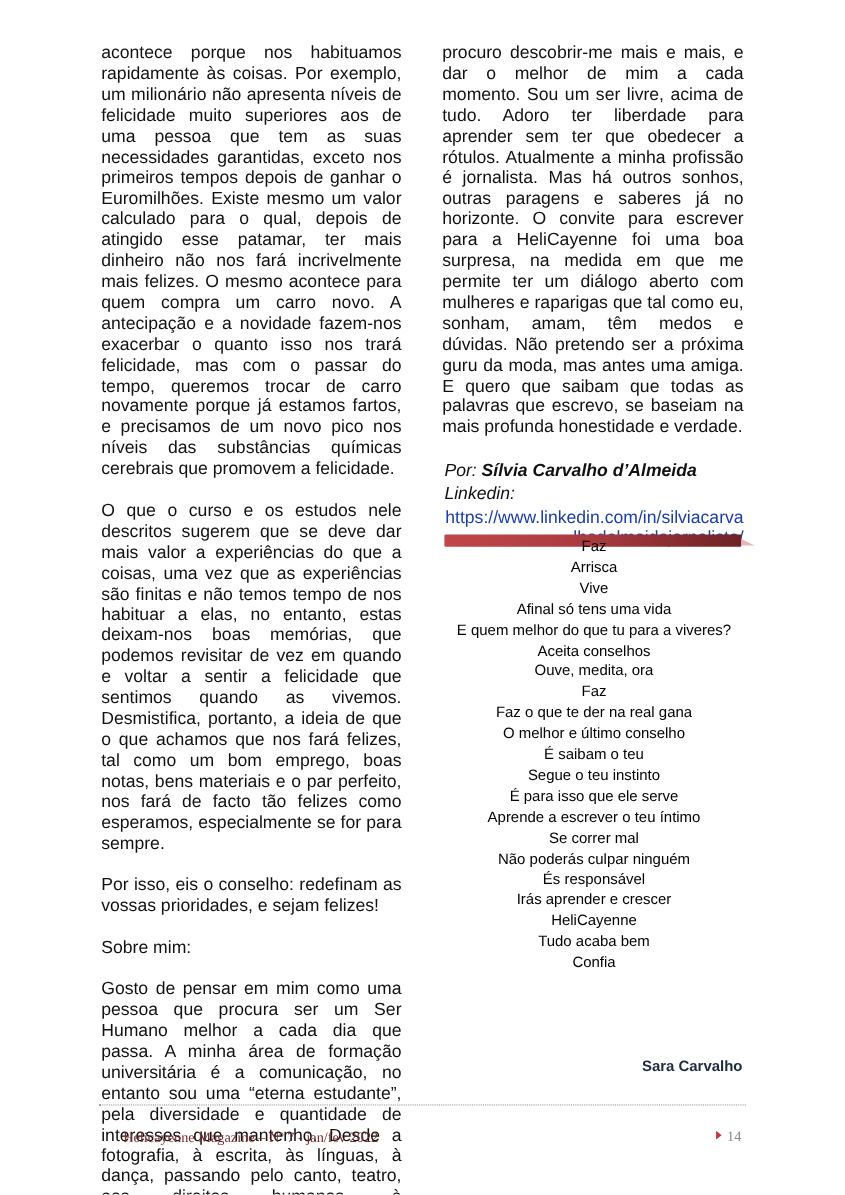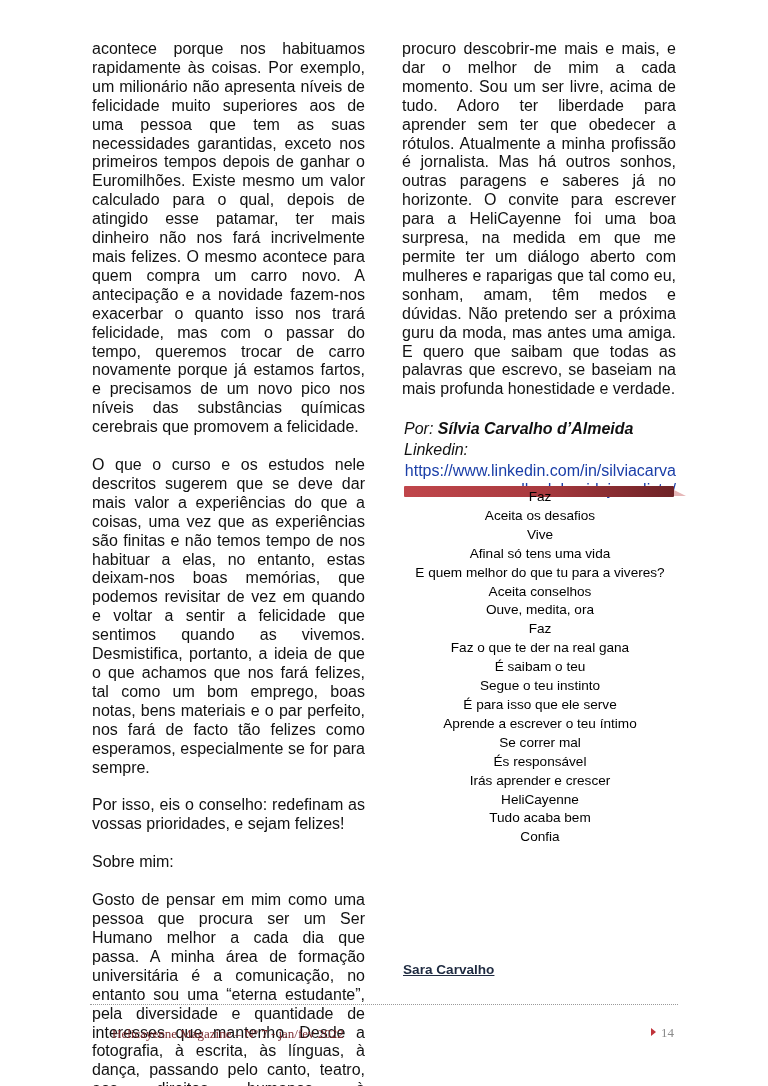--- a/index.html
+++ b/index.html
@@ -15,22 +15,22 @@
     .link { color: #1a3ea8; text-align: right; display: block; word-break: break-all; }
     .redbar { position: absolute; left: 404px; top: 486px; width: 274px; height: 12px; }
     .redbar .bar { position: absolute; left: 0; top: 0; width: 270px; height: 11px;
                    background: linear-gradient(to right, #c0464b 0%, #a93a3f 50%, #6e2226 100%);
                    border-radius: 1px; }
     .redbar .tip { position: absolute; left: 270px; top: 4px; width: 0; height: 0;
                    border-top: 6px solid transparent; border-left: 12px solid #e6b7b8; }
     .poem { position: absolute; left: 403px; top: 488px; width: 274px; font-size: 13.6px;
             line-height: 18.9px; color: #000000; text-align: center; }
     .poem .line { display: block; white-space: nowrap; }
-    .poem-author { position: absolute; left: 403px; top: 962px; width: 272px; text-align: left;
-                   font-weight: bold; font-size: 13.6px; color: #1e2a40; text-decoration: underline; }
+    .poem-author { position: absolute; left: 403px; top: 962px; width: 272px; text-align: right;
+                   font-weight: bold; font-size: 13.6px; color: #1e2a40; }
     .footer-rule { position: absolute; left: 90px; top: 1004px; width: 588px; height: 0;
                    border-top: 1px dotted #9a9a9a; }
     .footer-text { position: absolute; left: 112px; top: 1026px; font-size: 13px; color: #7a2a2e;
                    font-family: "Liberation Serif", "DejaVu Serif", serif; }
     .page-num { position: absolute; left: 651px; top: 1025px; font-size: 13px; color: #8a8a8a;
                 font-family: "Liberation Serif", "DejaVu Serif", serif; }
     .page-arrow { display: inline-block; width: 0; height: 0; border-top: 4px solid transparent;
                   border-bottom: 4px solid transparent; border-left: 5px solid #c0333a;
                   margin-right: 5px; vertical-align: 1px; }
   </style>
@@ -57,33 +57,35 @@
   <a class="link">https://www.linkedin.com/in/silviacarvalhodalmeidajornalista/</a>
 </div>
 
 <div class="redbar">
   <div class="bar"></div>
   <div class="tip"></div>
 </div>
 
 <div class="poem">
   <span class="line">Faz</span>
-  <span class="line">Aceita os desafios</span>
+  <span class="line">Arrisca</span>
   <span class="line">Vive</span>
   <span class="line">Afinal só tens uma vida</span>
   <span class="line">E quem melhor do que tu para a viveres?</span>
   <span class="line">Aceita conselhos</span>
   <span class="line">Ouve, medita, ora</span>
   <span class="line">Faz</span>
   <span class="line">Faz o que te der na real gana</span>
+  <span class="line">O melhor e último conselho</span>
   <span class="line">É saibam o teu</span>
   <span class="line">Segue o teu instinto</span>
   <span class="line">É para isso que ele serve</span>
   <span class="line">Aprende a escrever o teu íntimo</span>
   <span class="line">Se correr mal</span>
+  <span class="line">Não poderás culpar ninguém</span>
   <span class="line">És responsável</span>
   <span class="line">Irás aprender e crescer</span>
   <span class="line">HeliCayenne</span>
   <span class="line">Tudo acaba bem</span>
   <span class="line">Confia</span>
 </div>
 
 <div class="poem-author">Sara Carvalho</div>
 
 <div class="footer-rule"></div>

